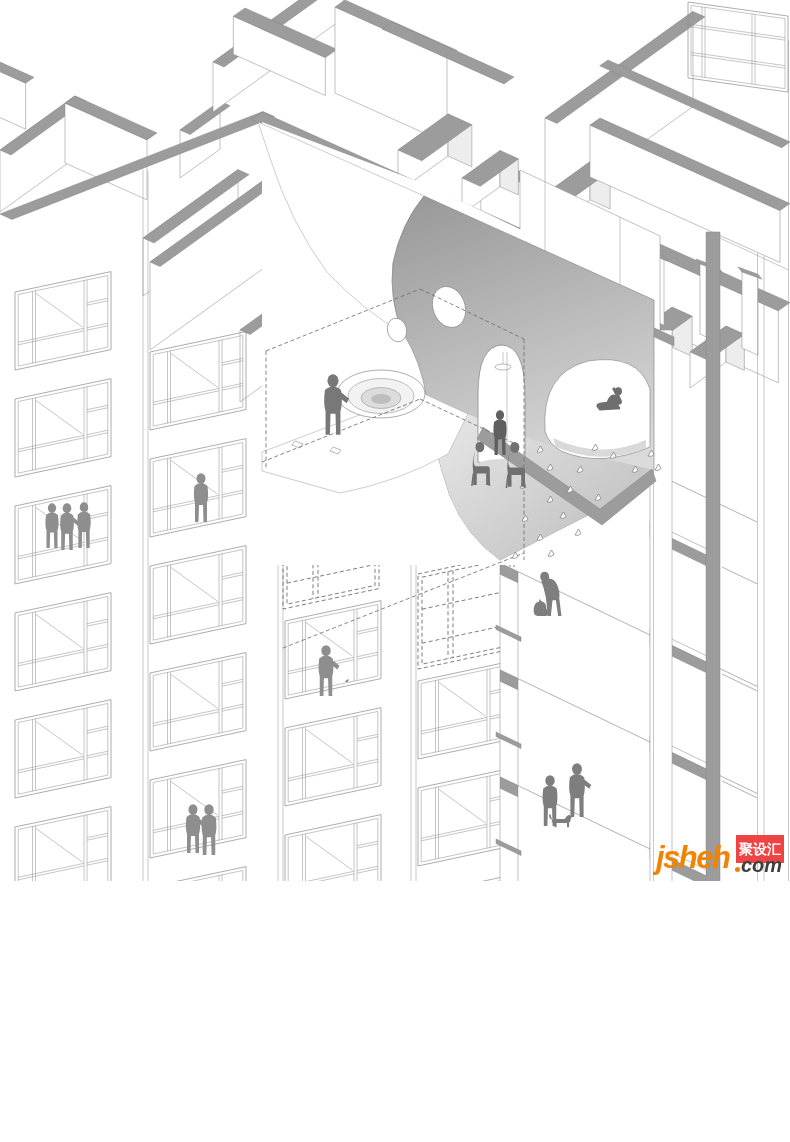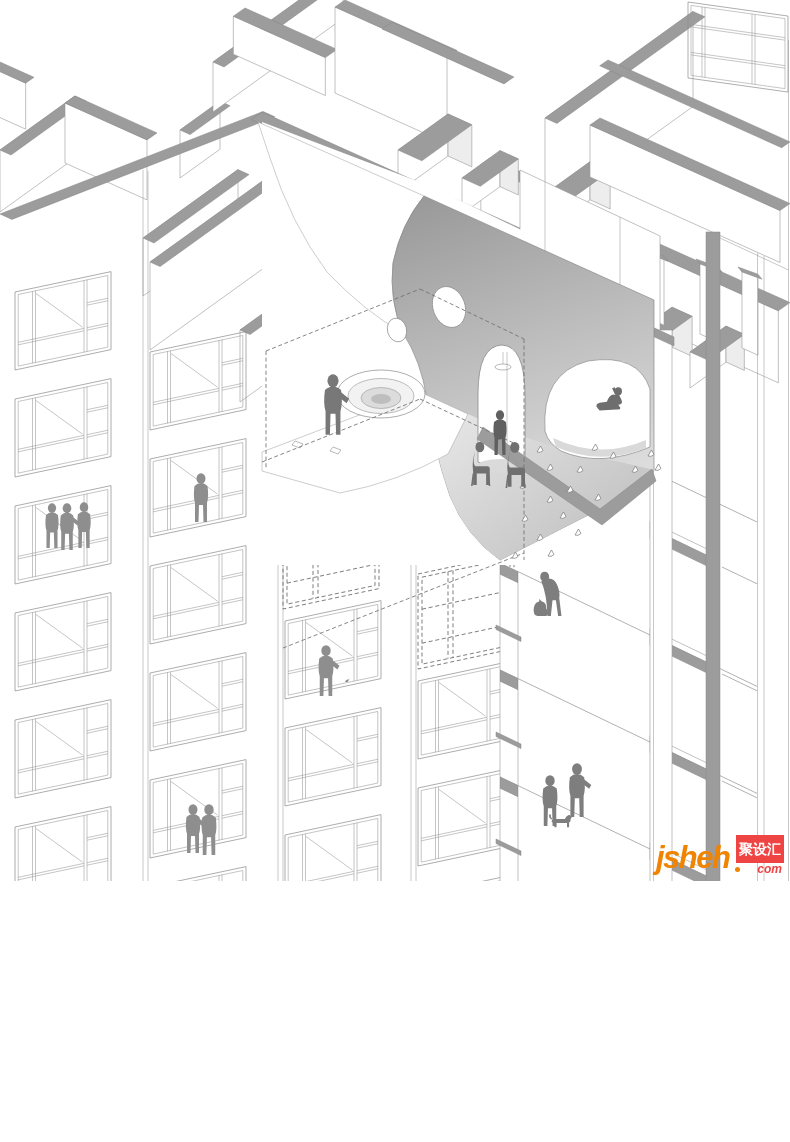--- a/index.html
+++ b/index.html
@@ -10,22 +10,22 @@
   .face{fill:#FFFFFF;stroke:#979797;stroke-width:.6;}
   .face2{fill:#EDEDED;stroke:#979797;stroke-width:.6;}
   .ln{stroke:#8F8F8F;stroke-width:.7;fill:none;}
   .lnt{stroke:#9A9A9A;stroke-width:.55;fill:none;}
   .dash{stroke:#6F6F6F;stroke-width:.85;fill:none;stroke-dasharray:4 2.6;}
   .wm{position:absolute;right:6px;bottom:6px;width:128px;height:40px;}
   .wm-brand{position:absolute;left:0;bottom:2px;font-size:31px;font-weight:800;font-style:italic;
             letter-spacing:-1.5px;color:#F08300;line-height:1;}
   .wm-badge{position:absolute;right:0;top:0;background:#ef4444;color:#fff;font-size:14px;
             font-weight:700;padding:6px 3px;line-height:1.15;}
-  .wm-tld{position:absolute;right:2px;bottom:0;color:#ef4444;font-weight:800;font-style:italic;
-          font-size:12px;line-height:1;}
+  .wm-tld{position:absolute;right:2px;bottom:0;color:#404040;font-weight:800;font-style:italic;
+          font-size:20px;line-height:1;}
   .wm-dot{position:absolute;right:44px;bottom:3px;width:5px;height:5px;border-radius:50%;background:#F08300;}
 </style>
 </head>
 <body>
 
 <div class="stage">
 <svg id="scene" width="790" height="1142" viewBox="0 0 790 1142">
   <defs>
     <linearGradient id="gSheet" x1="0" y1="0" x2="0.25" y2="1">
       <stop offset="0" stop-color="#979797"></stop>

